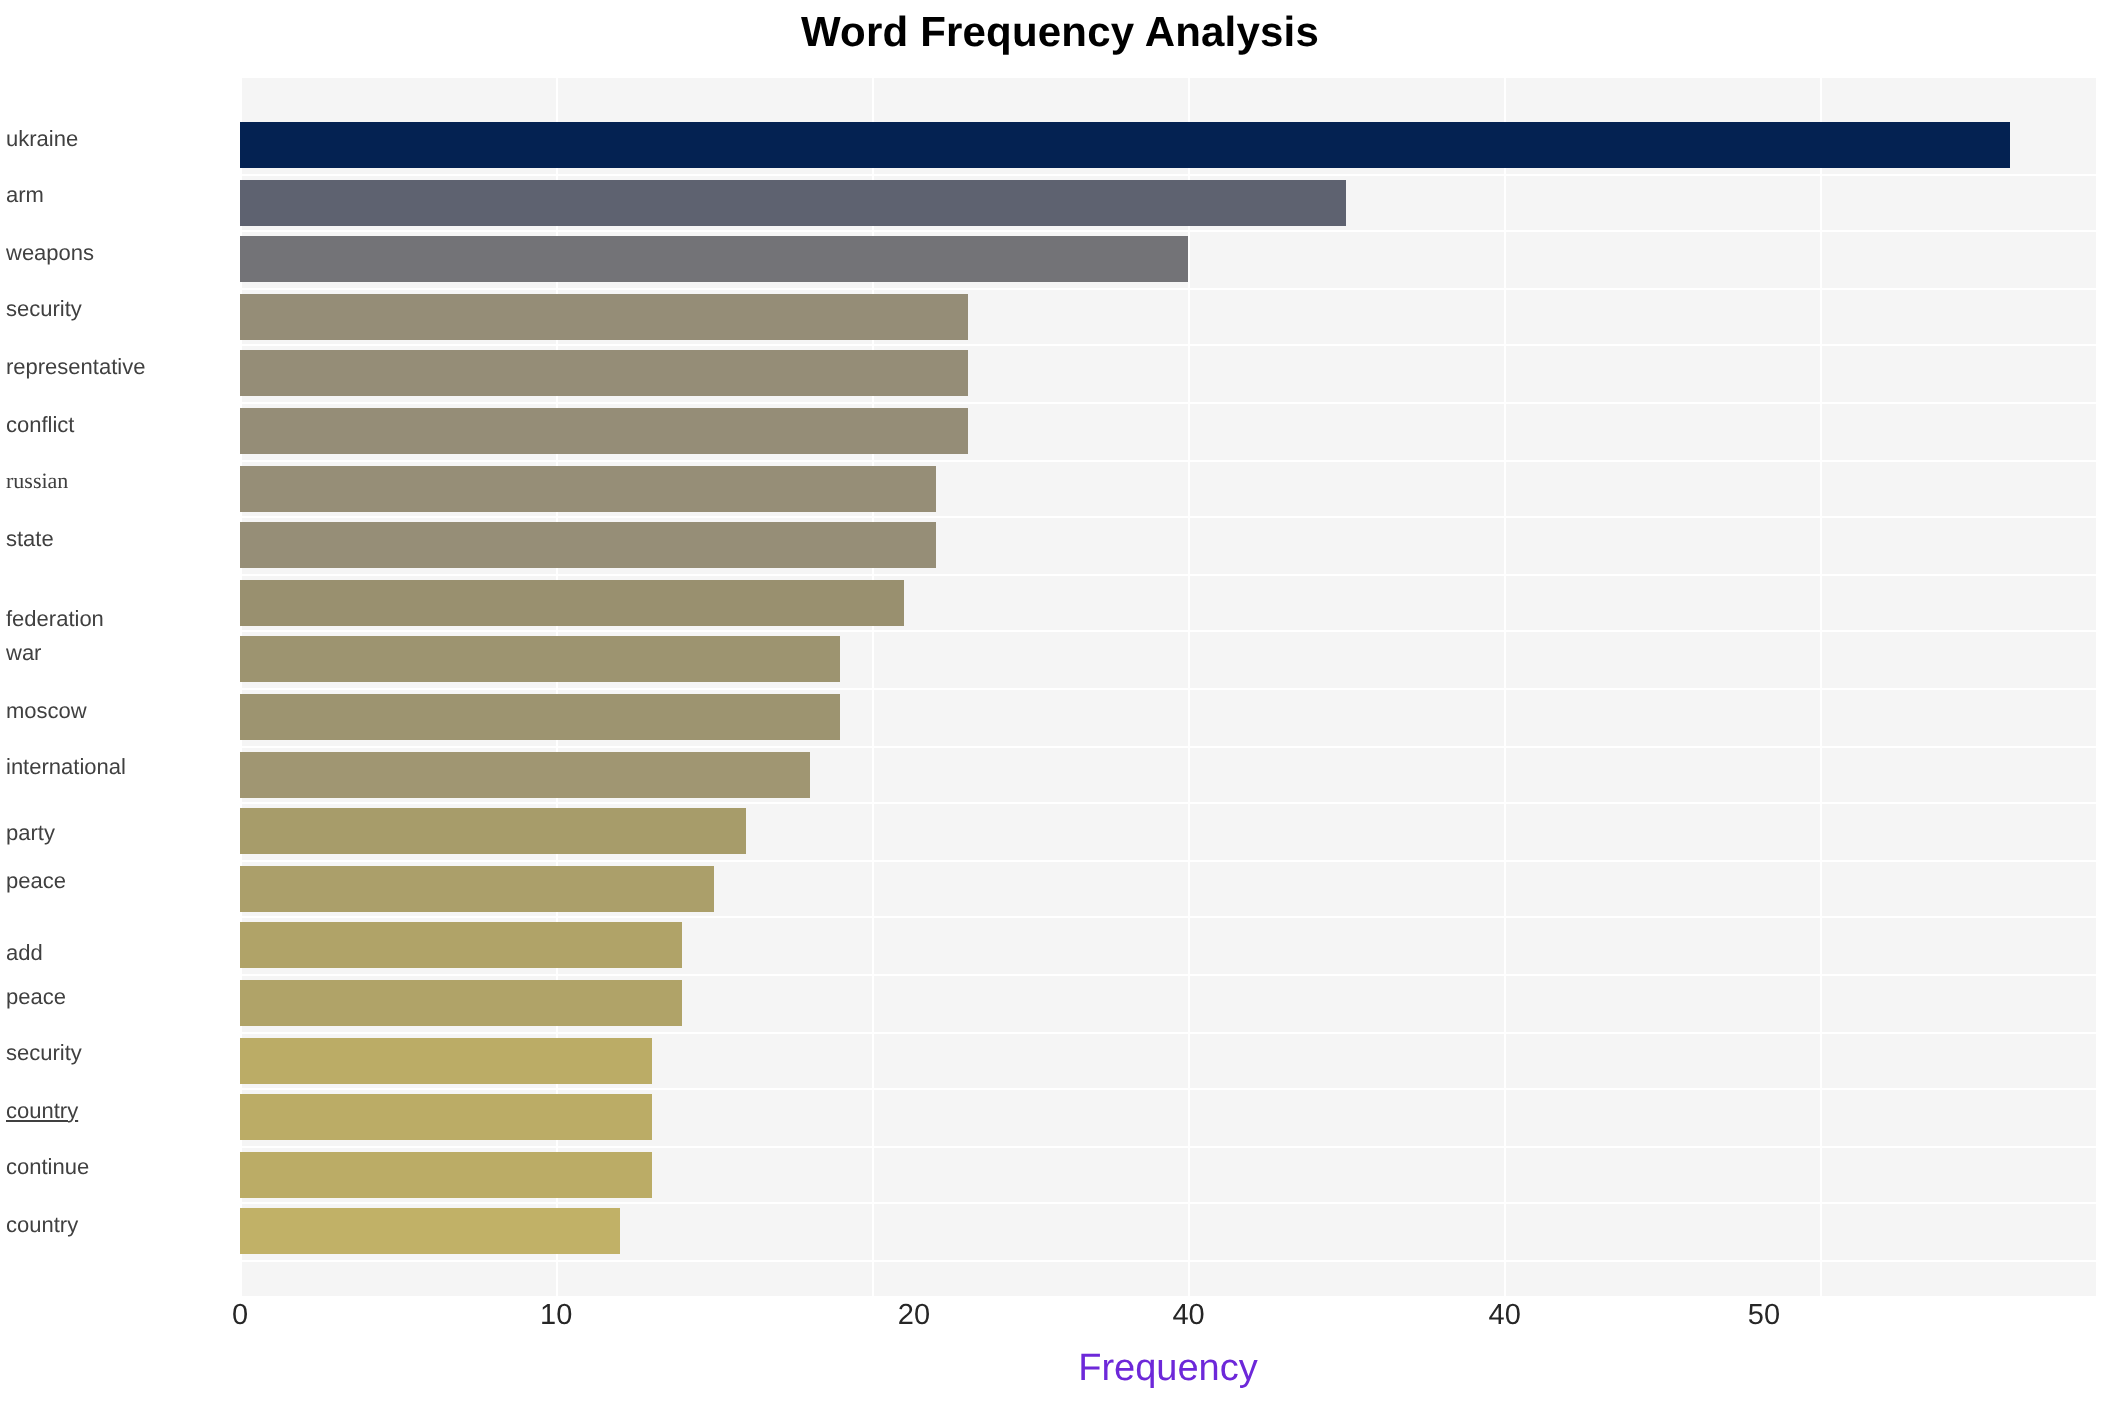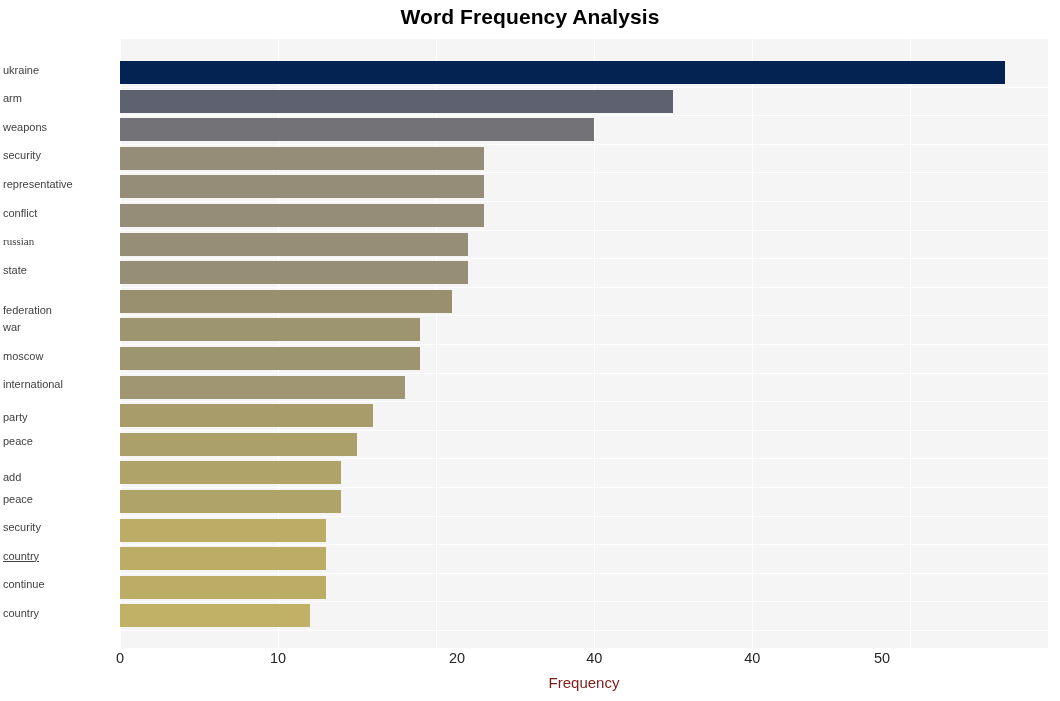--- a/index.html
+++ b/index.html
@@ -105,22 +105,22 @@
     color: #262626;
   }
 
   
   #xaxis-label {
     position: absolute;
     left: 120px;
     top: 674px;
     width: 928px;
     text-align: center;
-    font-size: 15px;
-    color: #7f1d1d;
+    font-size: 19px;
+    color: #6d28d9;
   }
 </style>
 </head>
 <body>
 
 <div id="figure">
 
   <div id="chart-title">Word Frequency Analysis</div>
 
   <div id="ytick-layer">

